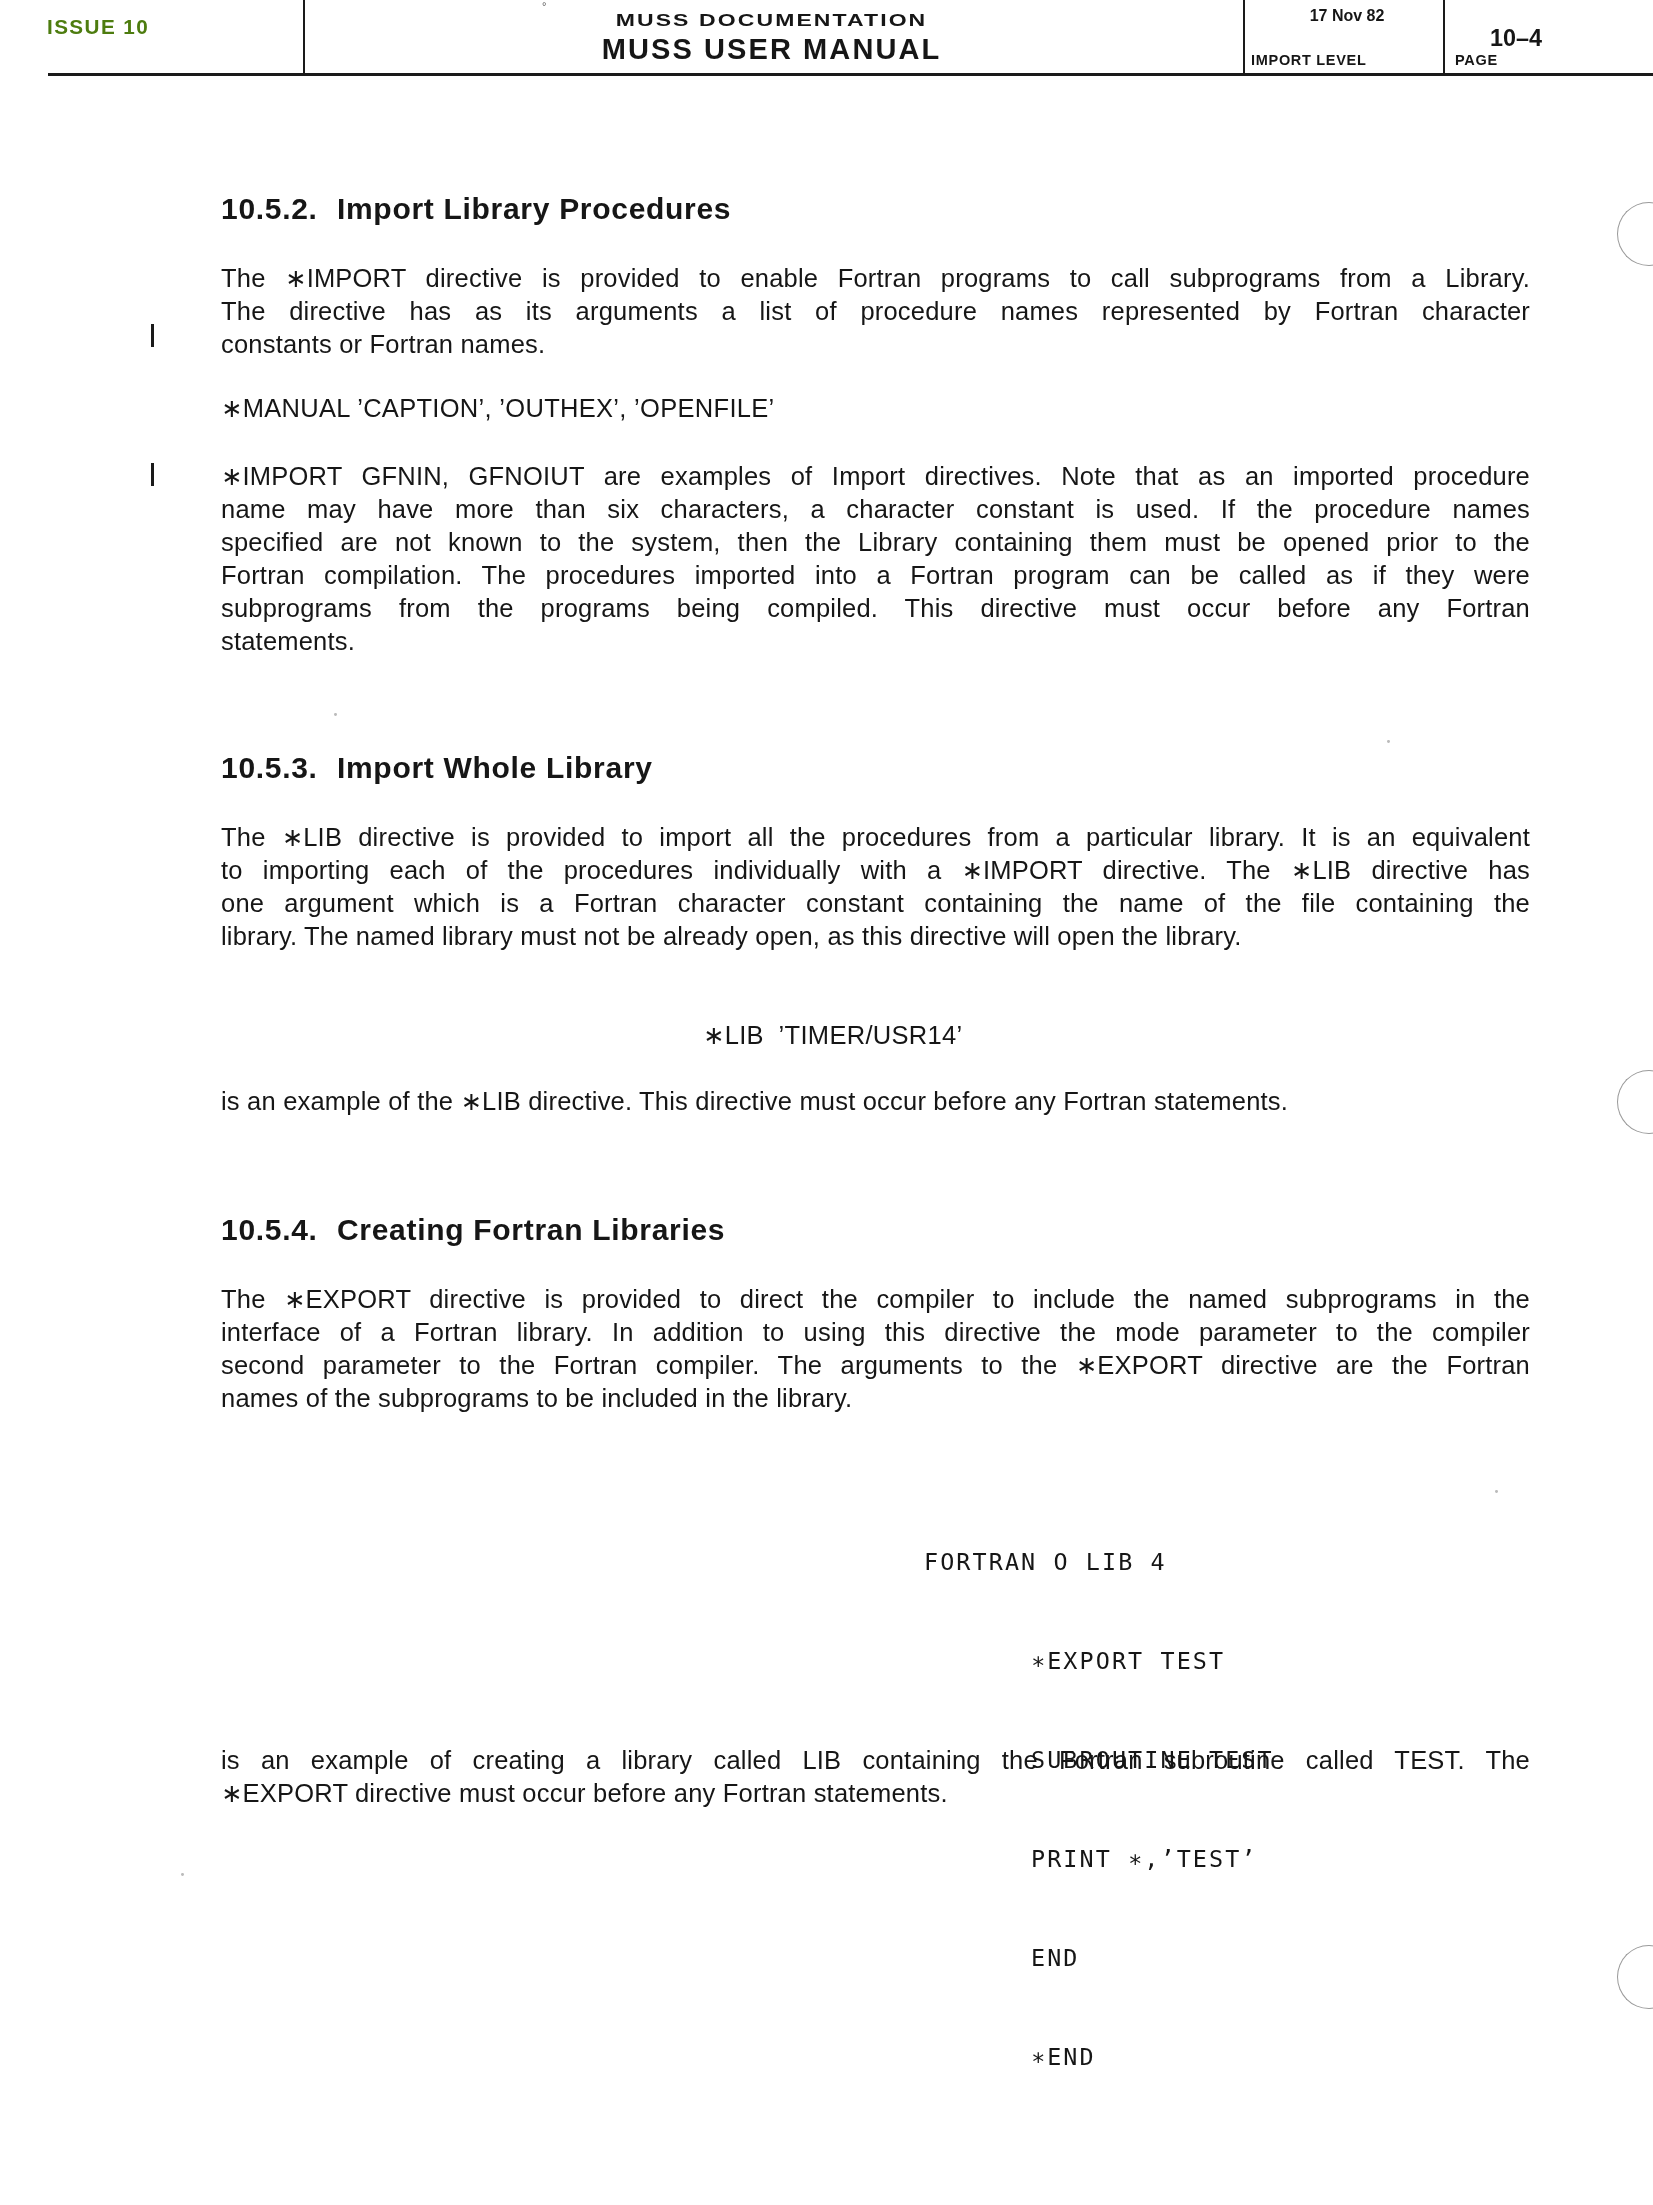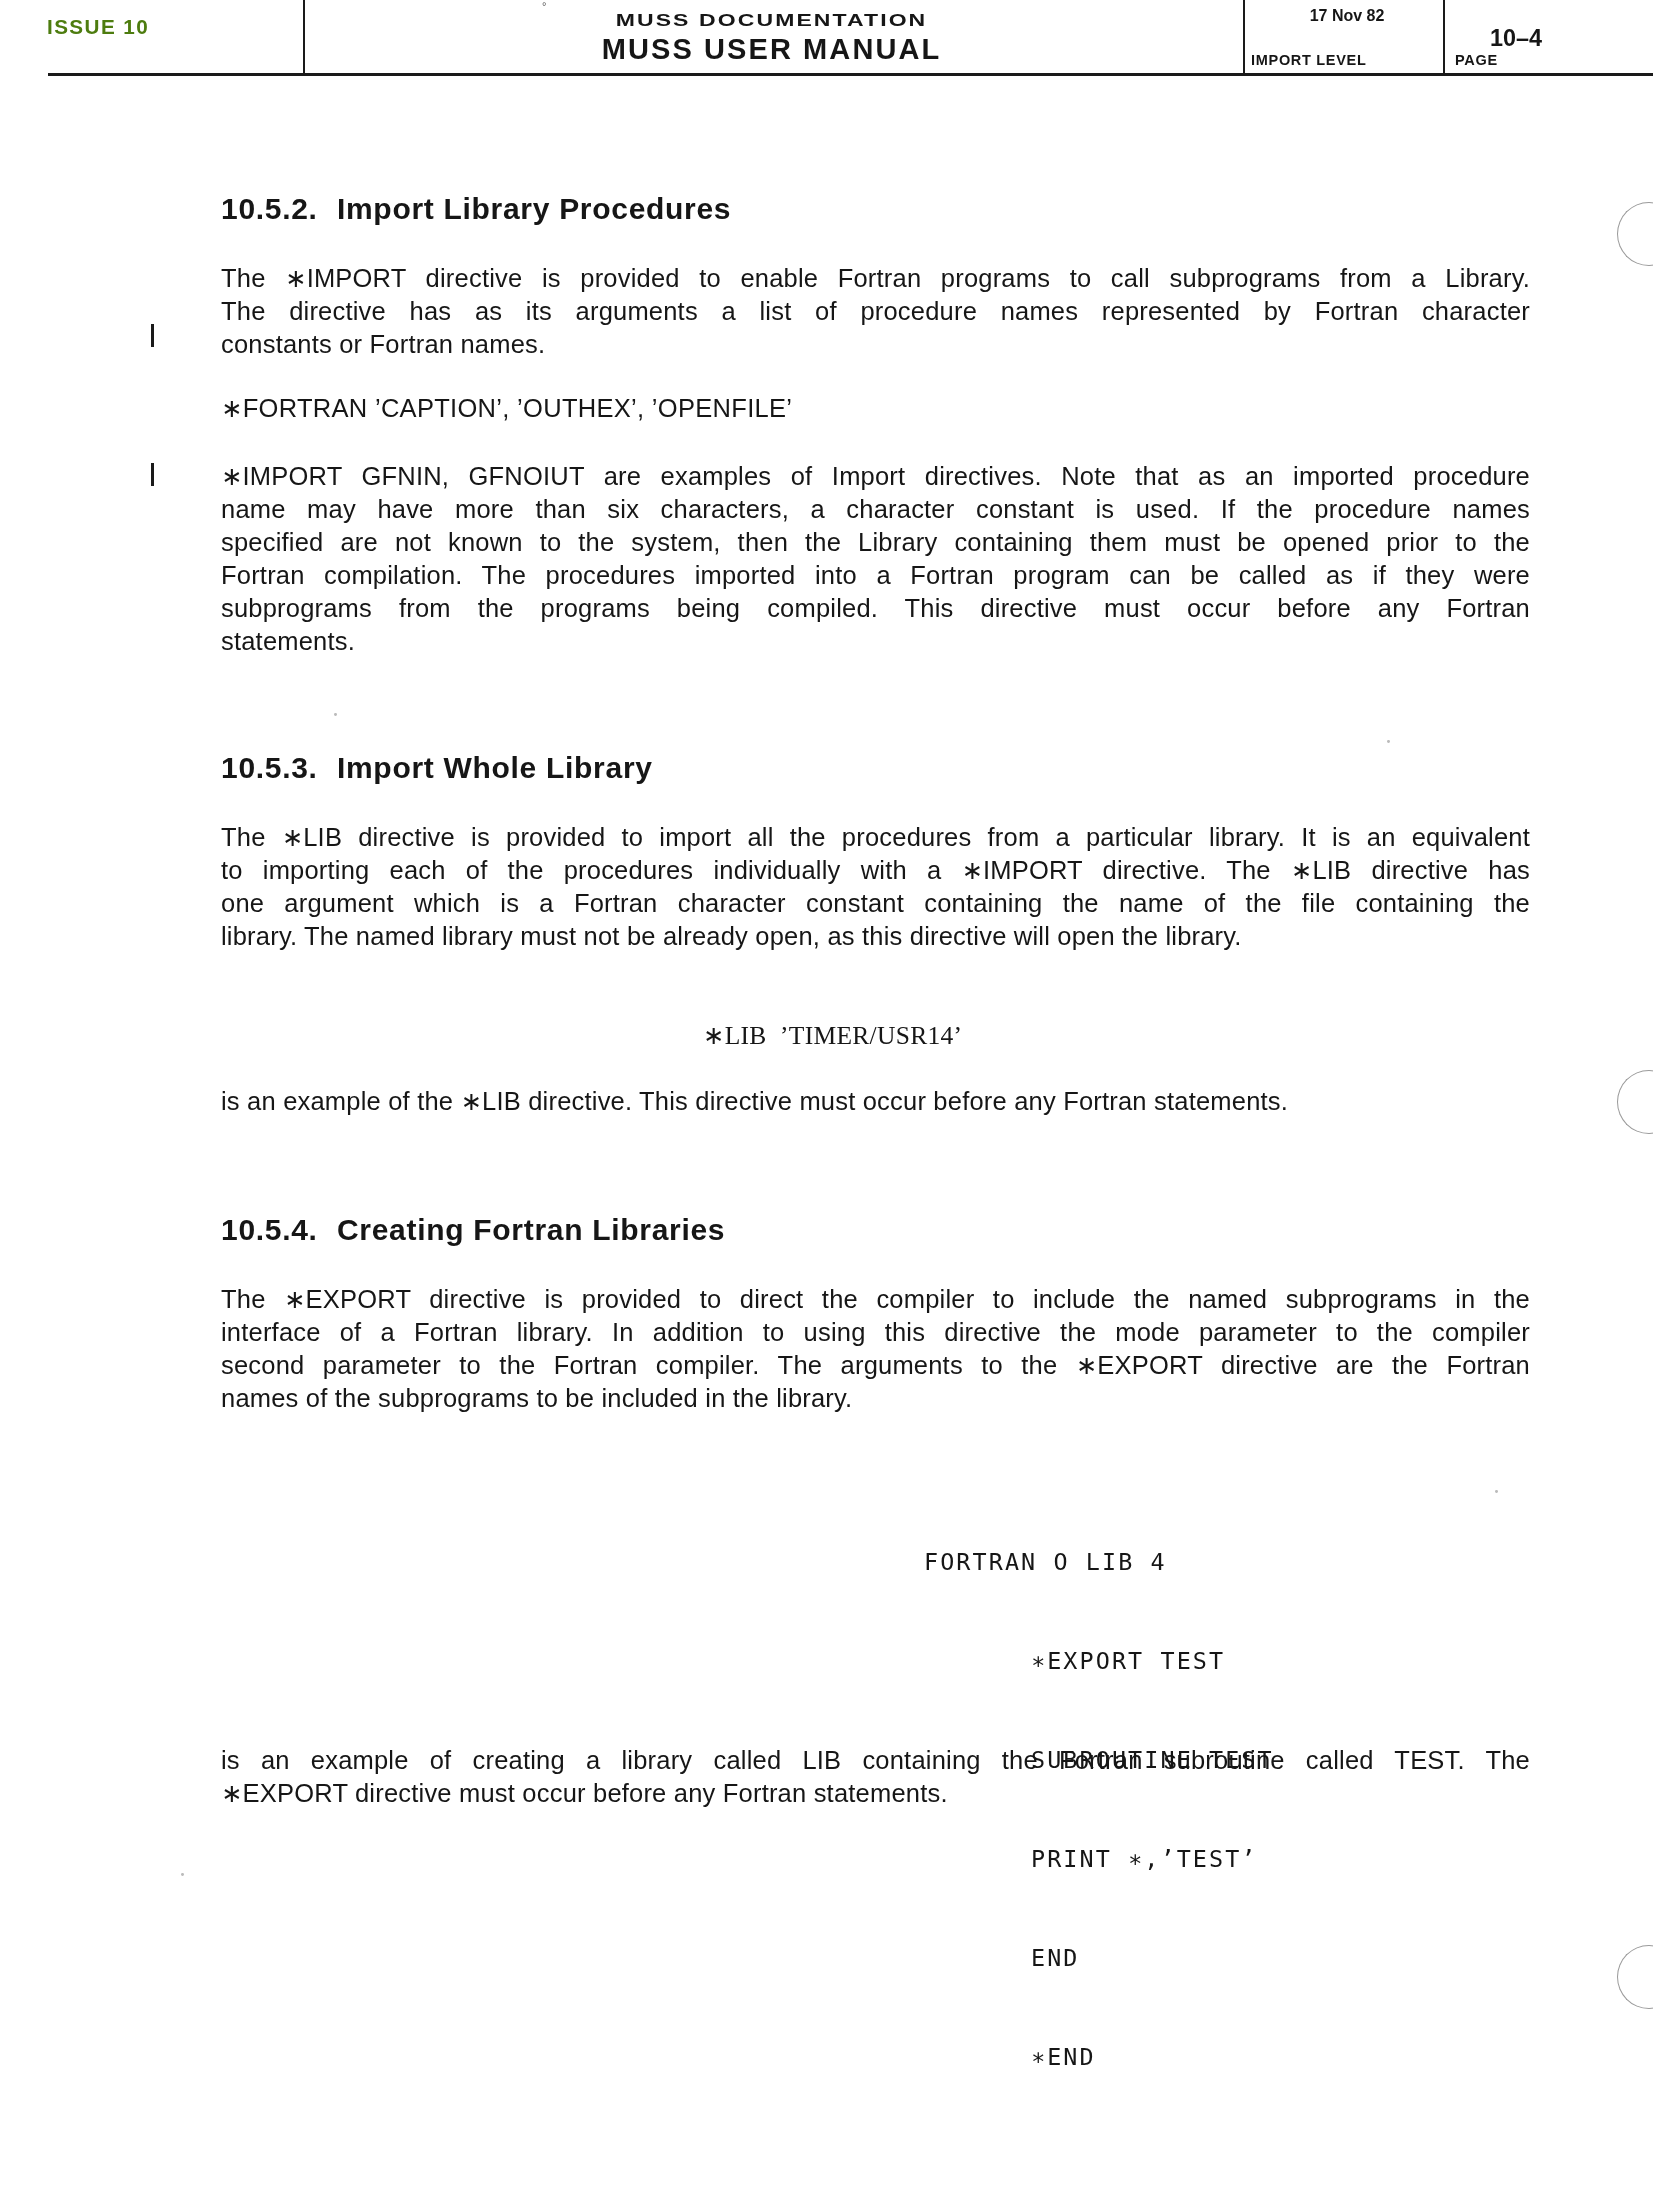--- a/index.html
+++ b/index.html
@@ -80,40 +80,40 @@
 <div class="content">
 
   <div class="sec-heading" style="top:192px;">
     <span class="num">10.5.2.</span><span>Import Library Procedures</span>
   </div>
   <div class="para" style="top:262px;">
     <span class="line">The ∗IMPORT directive is provided to enable Fortran programs to call subprograms from a Library.</span>
     <span class="line">The directive has as its arguments a list of procedure names represented by Fortran character</span>
     <span class="line last">constants or Fortran names.</span>
   </div>
-  <div class="example" style="left:0; top:393px;">∗FORTRAN ’CAPTION’, ’OUTHEX’, ’OPENFILE’</div>
+  <div class="example" style="left:0; top:393px;">∗MANUAL ’CAPTION’, ’OUTHEX’, ’OPENFILE’</div>
   <div class="para" style="top:460px;">
     <span class="line">∗IMPORT GFNIN, GFNOIUT are examples of Import directives. Note that as an imported procedure</span>
     <span class="line">name may have more than six characters, a character constant is used. If the procedure names</span>
     <span class="line">specified are not known to the system, then the Library containing them must be opened prior to the</span>
     <span class="line">Fortran compilation. The procedures imported into a Fortran program can be called as if they were</span>
     <span class="line">subprograms from the programs being compiled. This directive must occur before any Fortran</span>
     <span class="line last">statements.</span>
   </div>
 
   <div class="sec-heading" style="top:751px;">
     <span class="num">10.5.3.</span><span>Import Whole Library</span>
   </div>
   <div class="para" style="top:821px;">
     <span class="line">The ∗LIB directive is provided to import all the procedures from a particular library. It is an equivalent</span>
     <span class="line">to importing each of the procedures individually with a ∗IMPORT directive. The ∗LIB directive has</span>
     <span class="line">one argument which is a Fortran character constant containing the name of the file containing the</span>
     <span class="line last">library. The named library must not be already open, as this directive will open the library.</span>
   </div>
-  <div class="example" style="left:482px; top:1020px;font-family:Liberation Serif, serif;">∗LIB  ’TIMER/USR14’</div>
+  <div class="example" style="left:482px; top:1020px;">∗LIB  ’TIMER/USR14’</div>
   <div class="para" style="top:1085px;">
     <span class="line last">is an example of the ∗LIB directive. This directive must occur before any Fortran statements.</span>
   </div>
 
   <div class="sec-heading" style="top:1213px;">
     <span class="num">10.5.4.</span><span>Creating Fortran Libraries</span>
   </div>
   <div class="para" style="top:1283px;">
     <span class="line">The ∗EXPORT directive is provided to direct the compiler to include the named subprograms in the</span>
     <span class="line">interface of a Fortran library. In addition to using this directive the mode parameter to the compiler</span>

